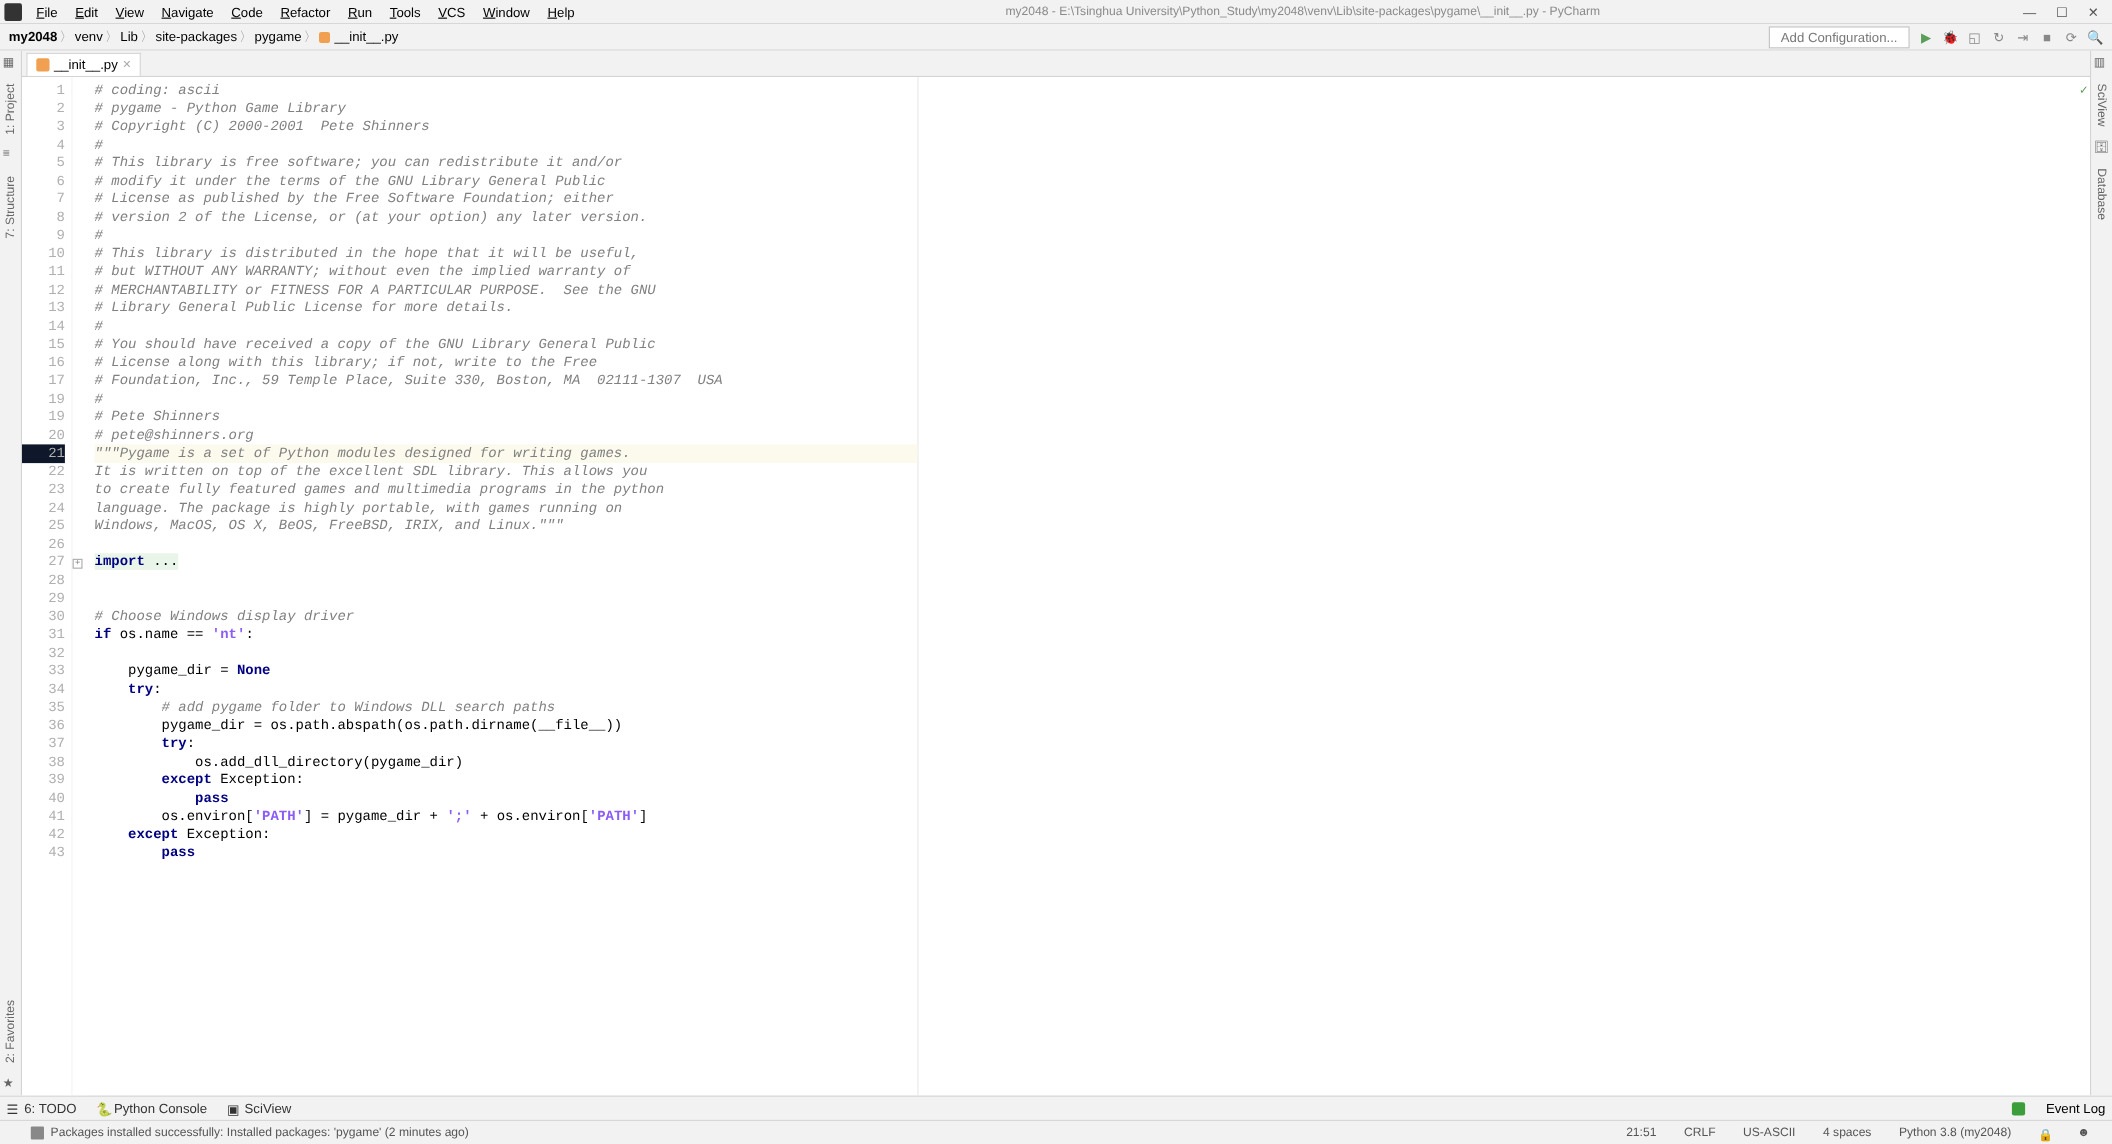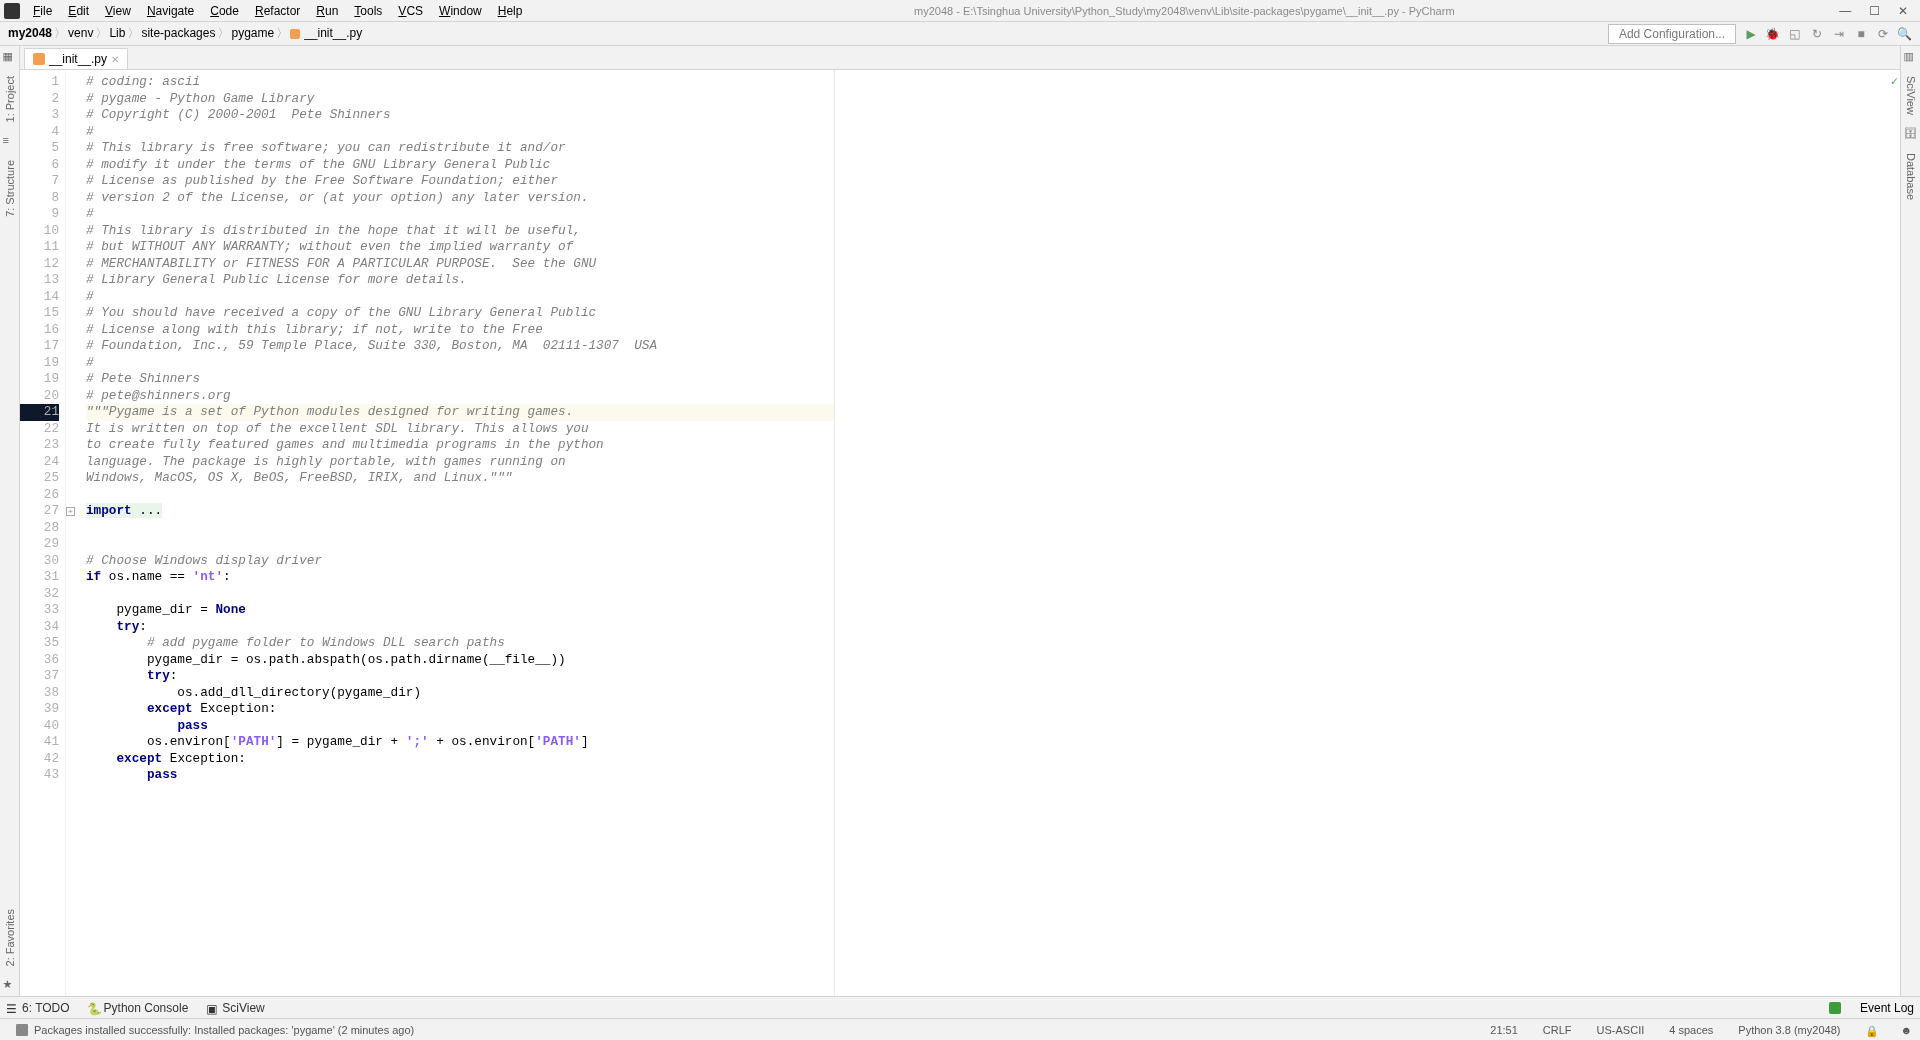--- a/index.html
+++ b/index.html
@@ -162,21 +162,21 @@
 }
 .bottom-tab { display:flex; align-items:center; gap:4px; color:#333; }
 .bt-icon { width:12px; height:12px; display:inline-block; }
 
 .statusbar {
   height: 22px;
   background:#f2f2f2;
   border-top:1px solid #d4d4d4;
   display:flex; align-items:center;
   font-size:11px;
-  padding:0 8px;
+  padding:0 20px;
   color:#555;
 }
 .statusbar .spacer { flex:1; }
 .status-item { margin-left:25px; }
 .status-icon { width:12px; height:12px; display:inline-block; background:#888; margin-left:8px; border-radius:1px; }
 .event-log { display:flex; align-items:center; gap:19px; }
 .event-log .bal { width:12px; height:12px; background:#3b9e3b; border-radius:2px; }
 .lock-ic { width:10px; height:10px; display:inline-block; }
 .fold-box { width:9px;height:9px;border:1px solid #aaa;font-size:8px;line-height:7px;text-align:center;color:#888;display:inline-block;margin-top:4px;}
 </style>

